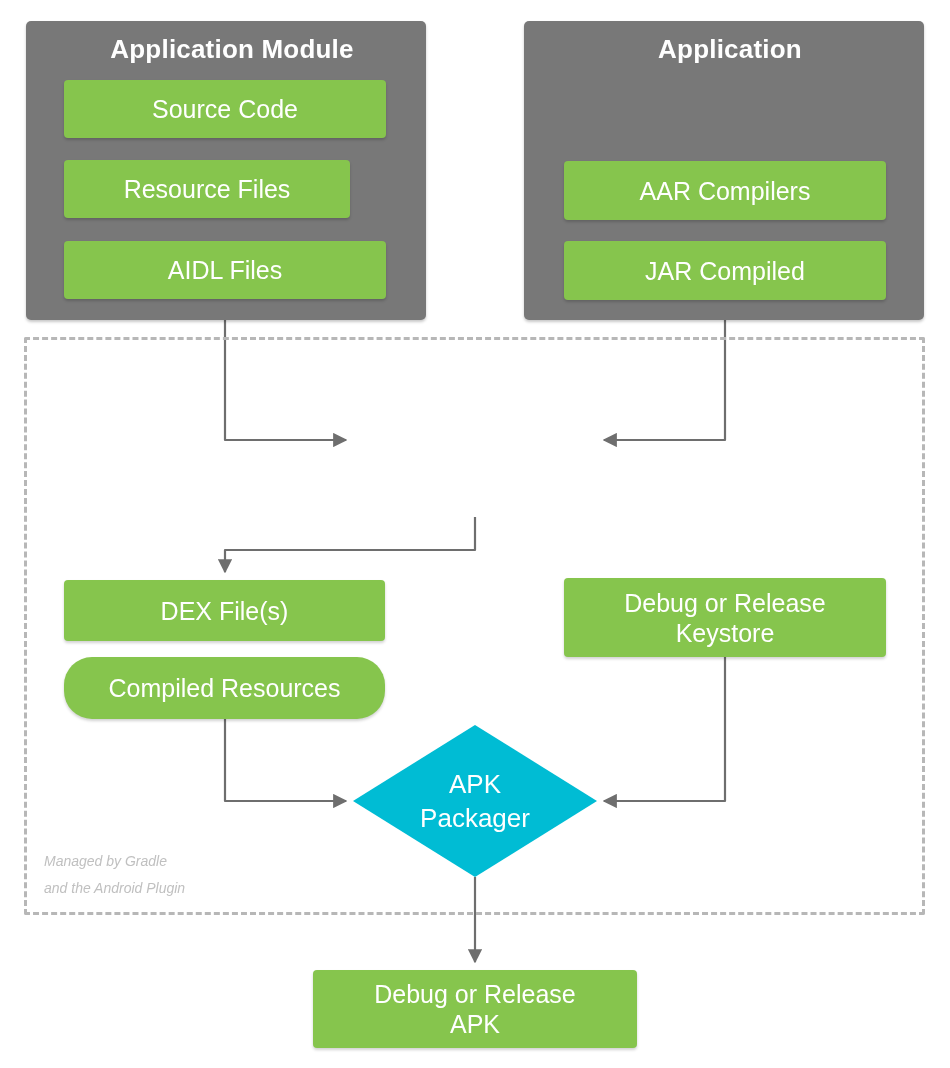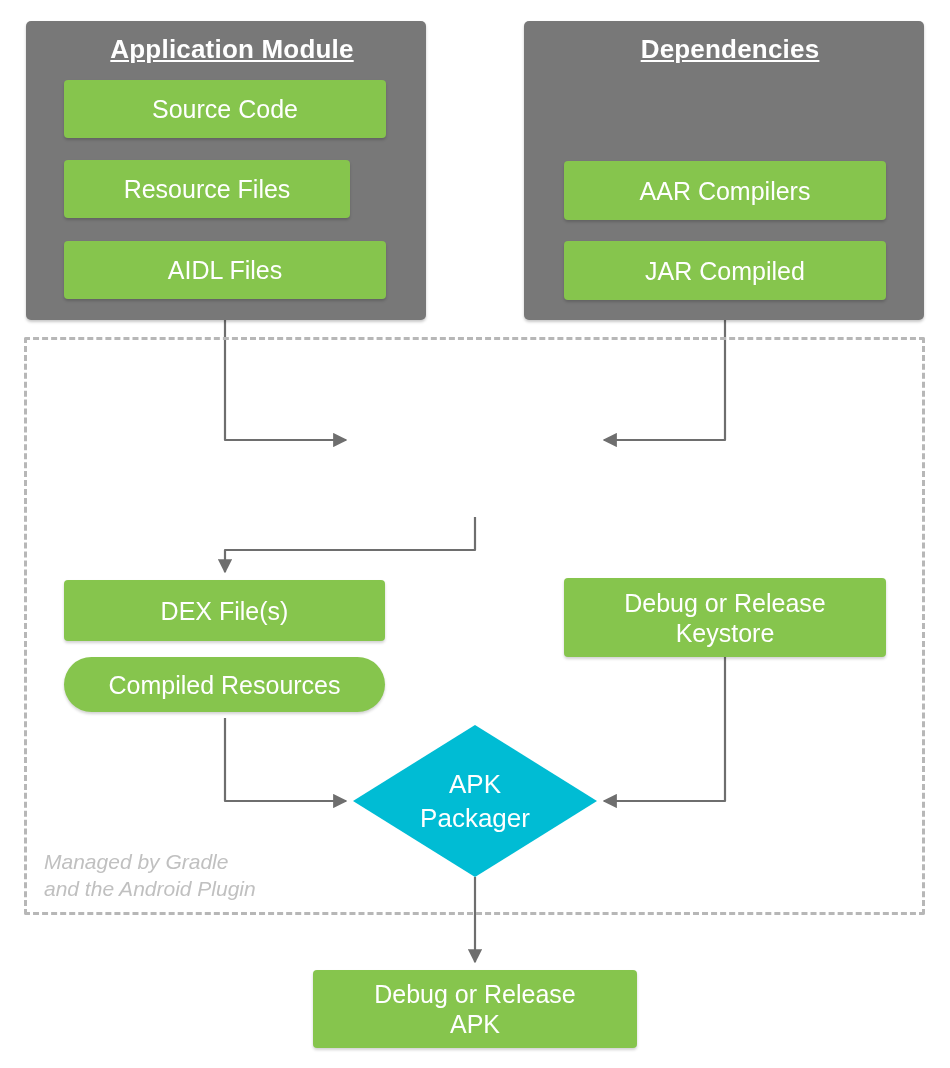--- a/index.html
+++ b/index.html
@@ -36,21 +36,21 @@
     border: 3px dashed #b7b7b7;
     box-sizing: border-box;
     border-radius: 2px;
   }
   .managed-caption {
     position: absolute;
     left: 44px;
     top: 848px;
     width: 320px;
     font-style: italic;
-    font-size: 21px;
+    font-size: 14px;
     line-height: 27px;
     color: #c0c0c0;
     white-space: pre-line;
   }
   
   .group-box {
     position: absolute;
     background: #787878;
     border-radius: 5px;
     box-shadow: 0 2px 3px rgba(0,0,0,0.22);
@@ -59,21 +59,20 @@
   .group-title {
     position: absolute;
     left: 12px;
     right: 0;
     top: 13px;
     text-align: center;
     color: #ffffff;
     font-size: 26px;
     font-weight: bold;
     letter-spacing: 0.2px;
-    text-decoration: underline;
   }
   #group-app   { left: 26px;  top: 21px; width: 400px; height: 299px; }
   #group-deps  { left: 524px; top: 21px; width: 400px; height: 299px; }
 
   
   .green-box {
     position: absolute;
     background: #86c54d;
     border-radius: 4px;
     color: #ffffff;
@@ -90,21 +89,21 @@
   
   #box-source-code     { left: 64px;  top: 80px;  width: 322px; height: 58px; }
   #box-resource-files  { left: 64px;  top: 160px; width: 286px; height: 58px; }
   #box-aidl-files      { left: 64px;  top: 241px; width: 322px; height: 58px; }
   
   #box-library-modules { left: 564px; top: 81px;  width: 322px; height: 59px; }
   #box-aar-libraries   { left: 564px; top: 161px; width: 322px; height: 59px; }
   #box-jar-libraries   { left: 564px; top: 241px; width: 322px; height: 59px; }
   
   #box-dex-files       { left: 64px;  top: 580px; width: 321px; height: 61px; }
-  #box-compiled-res    { left: 64px;  top: 657px; width: 321px; height: 55px; border-radius: 28px; }
+  #box-compiled-res    { left: 64px;  top: 657px; width: 321px; height: 62px; border-radius: 28px; }
   #box-keystore        { left: 564px; top: 578px; width: 322px; height: 79px; }
   
   #box-output-apk      { left: 313px; top: 970px; width: 324px; height: 78px; }
 
   
   .diamond {
     position: absolute;
   }
   .diamond .shape {
     position: absolute;
@@ -164,21 +163,21 @@
 and the Android Plugin</div>
 
   <div class="group-box" id="group-app">
     <div class="group-title">Application Module</div>
   </div>
   <div class="green-box" id="box-source-code">Source Code</div>
   <div class="green-box" id="box-resource-files">Resource Files</div>
   <div class="green-box" id="box-aidl-files">AIDL Files</div>
 
   <div class="group-box" id="group-deps">
-    <div class="group-title">Dependencies</div>
+    <div class="group-title">Application</div>
   </div>
   <div class="green-box" id="box-aar-libraries">AAR Compilers</div>
   <div class="green-box" id="box-jar-libraries">JAR Compiled</div>
 
 
   <div class="green-box" id="box-dex-files">DEX File(s)</div>
   <div class="green-box" id="box-compiled-res">Compiled Resources</div>
   <div class="green-box" id="box-keystore">Debug or Release
 Keystore</div>
 

